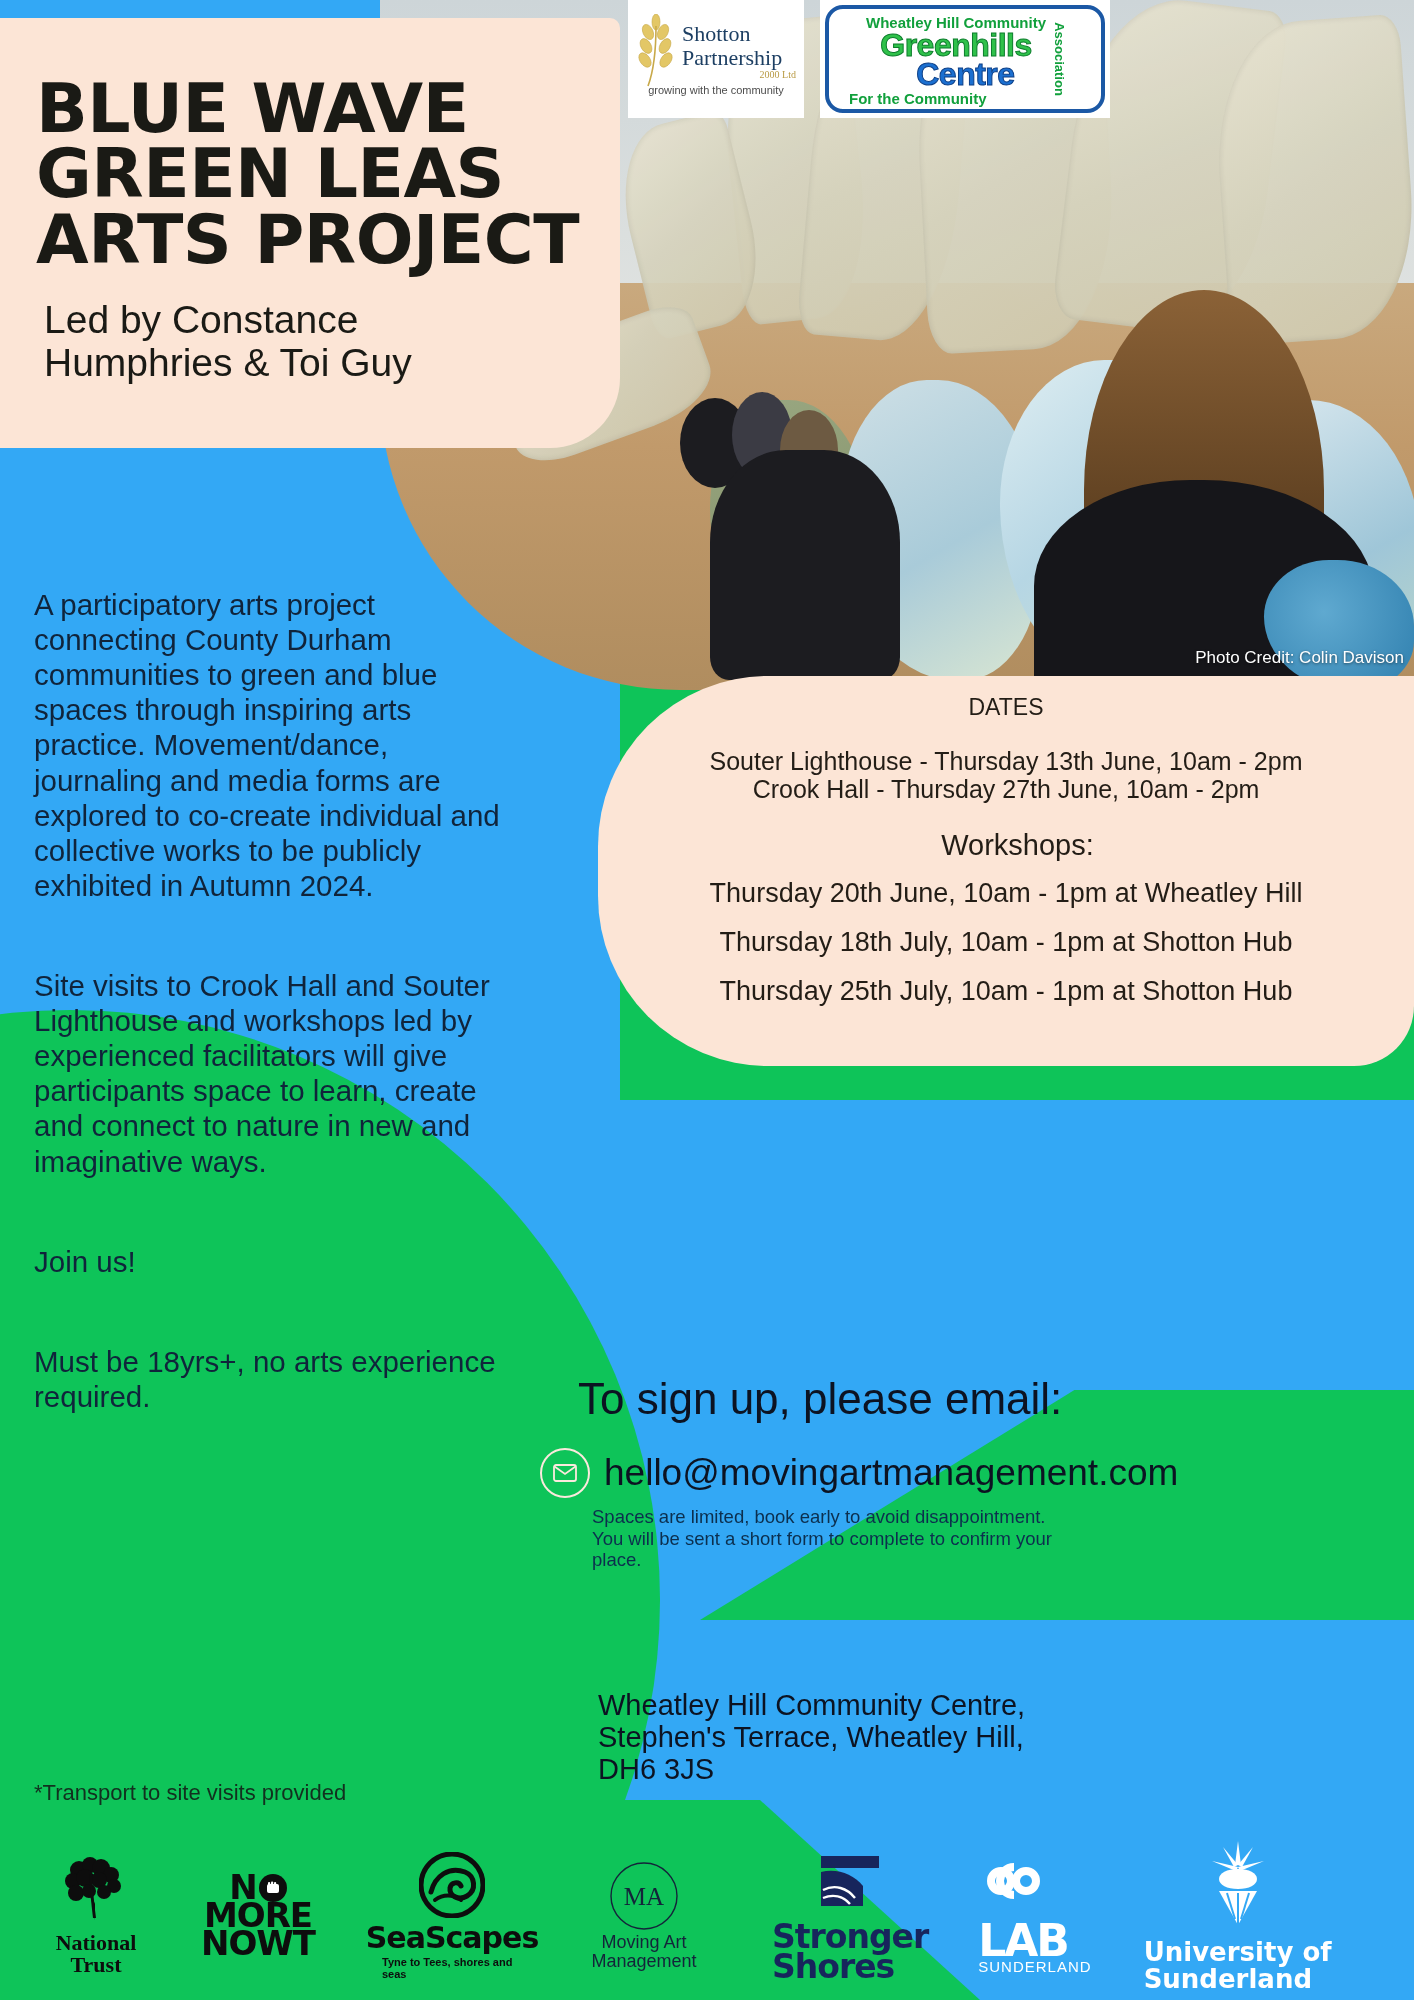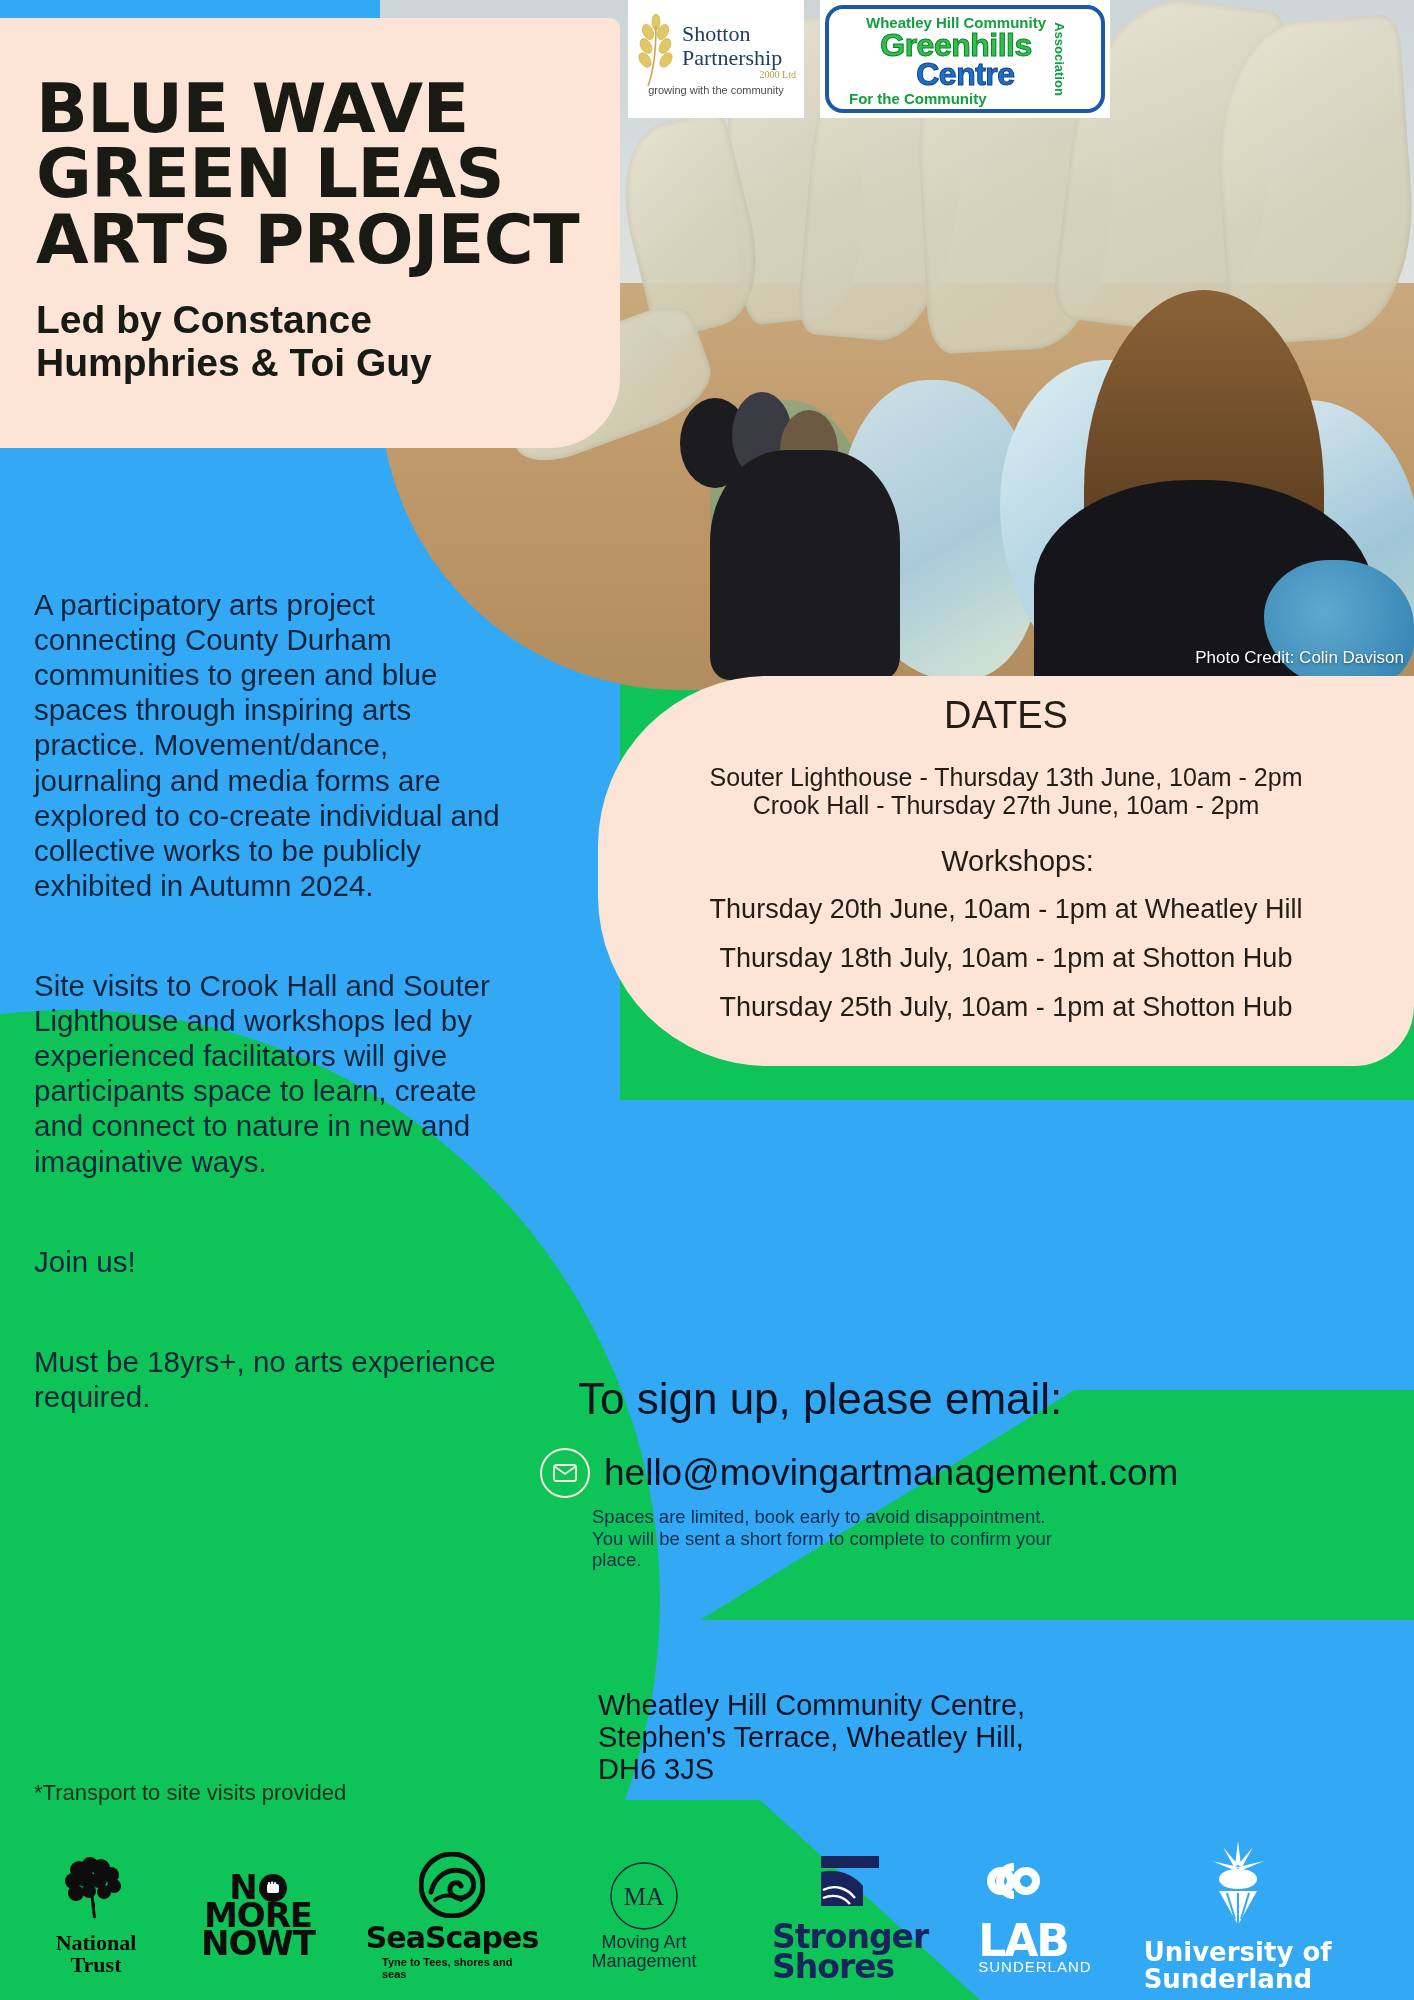--- a/index.html
+++ b/index.html
@@ -139,22 +139,23 @@
     color: #1a1a15;
     margin: 0;
     white-space: pre-line;
   }
   .title-sub {
     margin-top: 26px;
     font-size: 39px;
     line-height: 1.12;
     color: #1a1a15;
     font-family: "Liberation Sans", sans-serif;
-    font-weight: 700;
+    font-weight: 400;
     white-space: pre-line;
+    margin-left: 8px;
   }
 
   
   .top-logos {
     position: absolute;
     left: 628px; top: 0px;
     display: flex;
     gap: 16px;
     align-items: flex-start;
   }
@@ -269,21 +270,21 @@
     background: #fce5d6;
     border-top-left-radius: 170px;
     border-bottom-left-radius: 170px;
     border-bottom-right-radius: 60px;
     box-sizing: border-box;
     padding-top: 18px;
     text-align: center;
     color: #231d16;
     font-family: "Liberation Sans", sans-serif;
   }
-  .dates-title { font-size: 38px; margin-bottom: 26px; }
+  .dates-title { font-size: 23px; margin-bottom: 26px; }
   .dates-sub { font-size: 31px; margin-bottom: 2px; }
   .dates-line { font-size: 25px; line-height: 1.12; }
   .dates-gap { height: 26px; }
   .dates-ws { font-size: 29px; margin: 0 0 16px 0; padding-left: 23px; }
   .dates-ws-line { font-size: 27px; margin-bottom: 18px; }
 
   
   .signup-title {
     position: absolute;
     left: 578px; top: 1374px;

